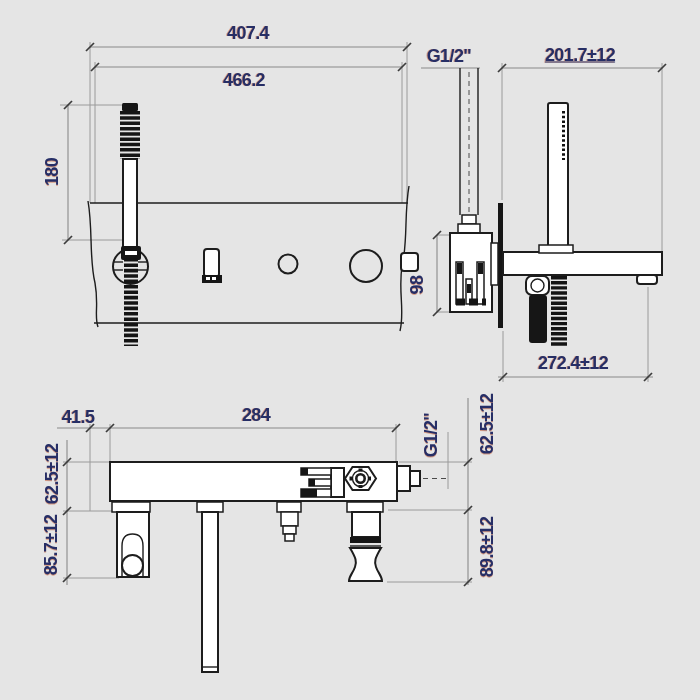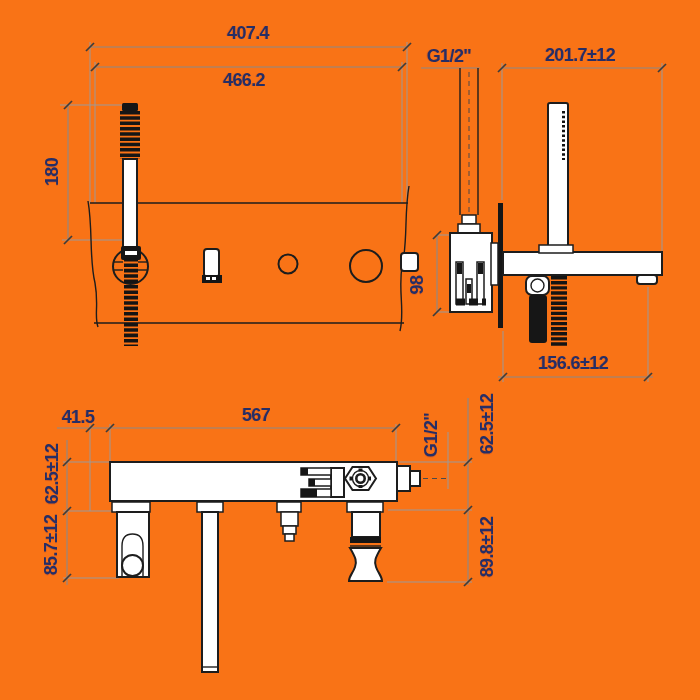--- a/index.html
+++ b/index.html
@@ -1,16 +1,16 @@
 <!DOCTYPE html>
 <html><head>
 <meta charset="utf-8">
 <style>
   html,body{margin:0;padding:0;background:#fff;}
-  .stage{position:relative;width:700px;height:700px;background:#f97316;overflow:hidden;
+  .stage{position:relative;width:700px;height:700px;background:#e5e5e5;overflow:hidden;
          font-family:"Liberation Sans",sans-serif;}
   .stage svg{position:absolute;left:0;top:0;}
   .lbl{position:absolute;transform:translate(-50%,-50%);
        font-family:"Liberation Sans",sans-serif;font-weight:bold;font-size:18px;
        letter-spacing:-0.6px;color:#262e66;white-space:nowrap;
        text-shadow:-1px 0 0 rgba(205,85,35,.5);}
   .rot{transform:translate(-50%,-50%) rotate(-90deg);}
   
   .ol{fill:none;stroke:#1d1d1d;stroke-width:2;}
   .olw{fill:#fff;stroke:#1d1d1d;stroke-width:2;}
@@ -230,25 +230,25 @@
       <path class="olw" d="M350,548 C356,558 357,562 355,567 C353,573 349,576 349,581 L382,581 C382,576 378,573 376,567 C374,562 375,558 381,548 Z"></path>
     </g>
   </g>
 </svg>
 
 <span class="lbl" style="left:248px;top:33px;">407.4</span>
 <span class="lbl" style="left:244px;top:80px;">466.2</span>
 <span class="lbl rot" style="left:52px;top:172px;">180</span>
 
 <span class="lbl" style="left:449px;top:56px;">G1/2"</span>
-<span class="lbl" style="left:580px;top:55px;">201.7±12</span>
+<span class="lbl" style="left:580px;top:55px;text-decoration:underline;">201.7±12</span>
 <span class="lbl rot" style="left:417px;top:285px;">98</span>
-<span class="lbl" style="left:573px;top:363px;">156.6±12</span>
+<span class="lbl" style="left:573px;top:363px;">272.4±12</span>
 
 <span class="lbl" style="left:78px;top:417px;">41.5</span>
-<span class="lbl" style="left:256px;top:415px;">567</span>
+<span class="lbl" style="left:256px;top:415px;">284</span>
 <span class="lbl rot" style="left:52px;top:474px;">62.5±12</span>
 <span class="lbl rot" style="left:51px;top:545px;">85.7±12</span>
 <span class="lbl rot" style="left:431px;top:435px;">G1/2"</span>
 <span class="lbl rot" style="left:487px;top:424px;">62.5±12</span>
 <span class="lbl rot" style="left:487px;top:547px;">89.8±12</span>
 
 </div>
 
 </body></html>

